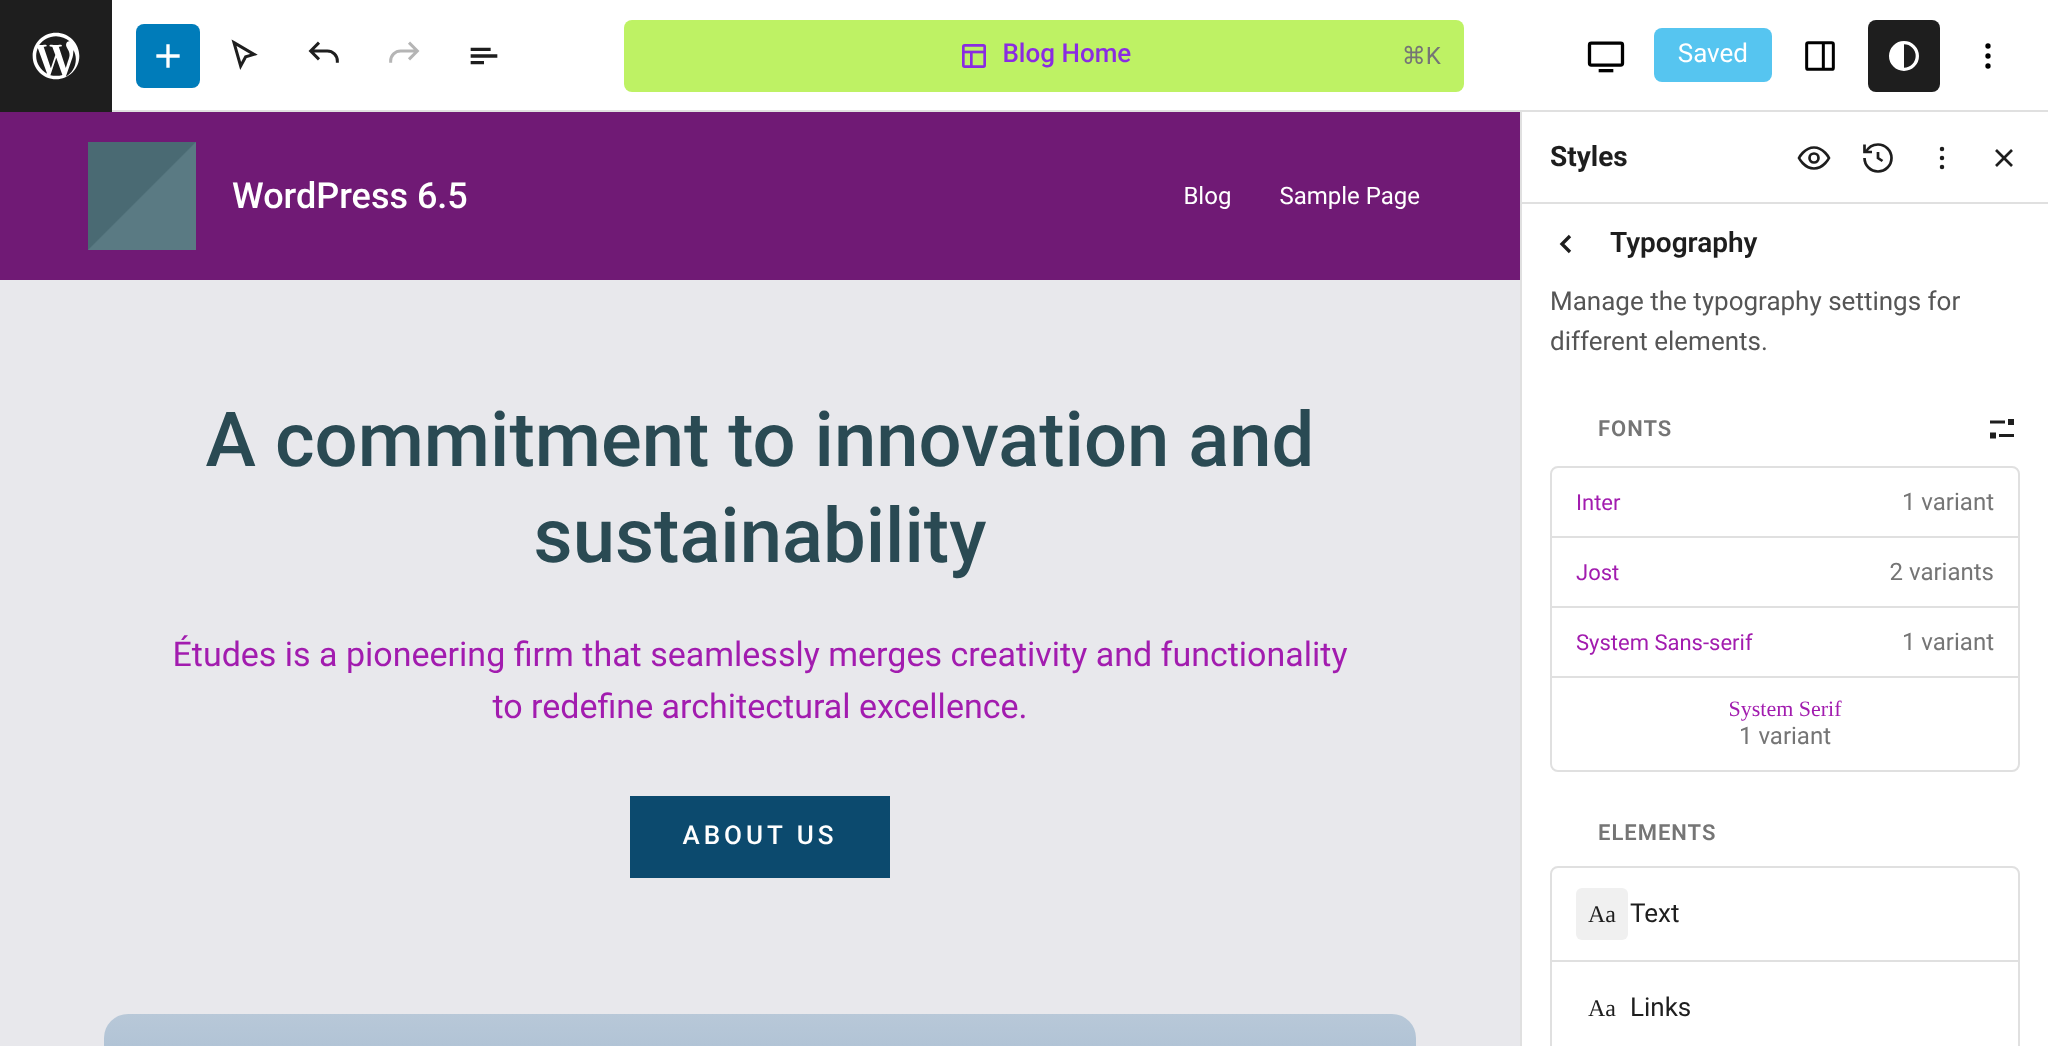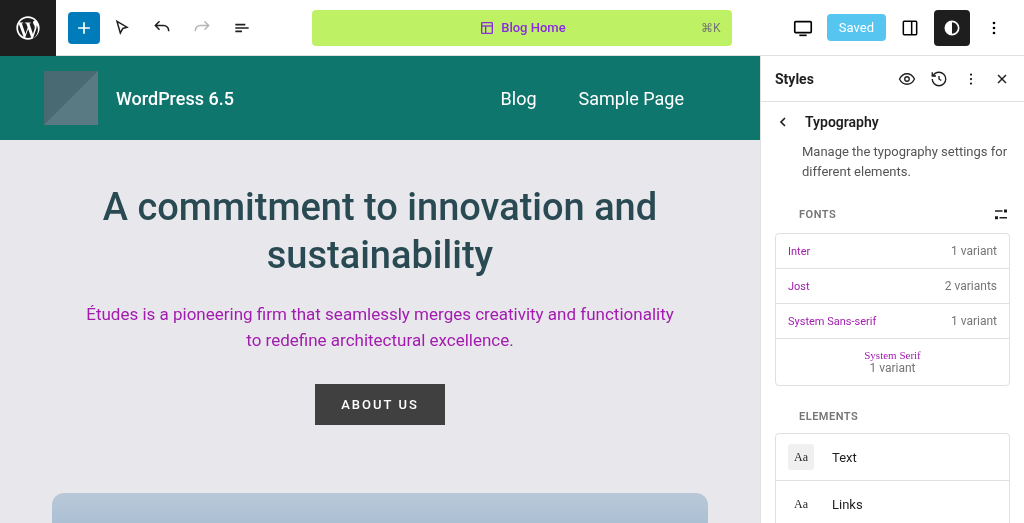--- a/index.html
+++ b/index.html
@@ -18,51 +18,51 @@
 .command-bar .template-label { color: #8a2be2; font-weight: 500; display: flex; align-items: center; gap: 6px; }
 .command-bar .shortcut { position: absolute; right: 12px; color: #757575; font-size: 12px; }
 
 .toolbar-right { display: flex; align-items: center; gap: 6px; padding: 0 12px; }
 .saved-btn { background: #56c5f0; color: #fff; padding: 6px 12px; border-radius: 4px; font-size: 13px; cursor: pointer; }
 .icon-btn { width: 36px; height: 36px; display: flex; align-items: center; justify-content: center; cursor: pointer; border-radius: 4px; }
 .icon-btn.active { background: #1e1e1e; color: #fff; }
 
 .main-area { display: flex; height: calc(523px - 56px); }
 .canvas { flex: 1; background: #e8e8ec; overflow: hidden; }
-.site-header { background: #0f766e; height: 84px; display: flex; align-items: center; justify-content: space-between; padding: 0 76px 0 44px; color: #fff; }
+.site-header { background: #701a75; height: 84px; display: flex; align-items: center; justify-content: space-between; padding: 0 50px 0 44px; color: #fff; }
 .site-brand { display: flex; align-items: center; gap: 18px; }
 .site-logo { width: 54px; height: 54px; background: linear-gradient(135deg, #4a6a73 49.5%, #5a7a83 50.5%); }
 .site-title { font-size: 18px; font-weight: 500; }
-.site-nav { display: flex; gap: 42px; font-size: 18px; }
-.hero { text-align: center; padding: 44px 80px 20px; color: #2a4a53; }
+.site-nav { display: flex; gap: 24px; font-size: 12px; }
+.hero { text-align: center; padding: 58px 80px 20px; color: #2a4a53; }
 .hero h1 { font-size: 38px; font-weight: 500; line-height: 1.25; margin-bottom: 22px; }
 .hero p { font-size: 17px; line-height: 1.55; margin-bottom: 30px; color: #a21caf; }
-.about-btn { display: inline-block; background: #404040; color: #fff; padding: 13px 26px; font-size: 13px; letter-spacing: 2px; font-weight: 500; cursor: pointer; }
+.about-btn { display: inline-block; background: #0c4a6e; color: #fff; padding: 13px 26px; font-size: 13px; letter-spacing: 2px; font-weight: 500; cursor: pointer; }
 .hero-image { margin: 48px 52px 0; height: 60px; background: linear-gradient(180deg, #b8c8d8 0%, #a0b8d0 100%); border-radius: 12px 12px 0 0; }
 
 .sidebar { width: 264px; border-left: 1px solid #e0e0e0; background: #fff; overflow-y: auto; font-size: 13px; color: #1e1e1e; }
 .sidebar-header { height: 46px; display: flex; align-items: center; justify-content: space-between; padding: 0 14px; border-bottom: 1px solid #e0e0e0; }
 .sidebar-header .title { font-weight: 700; font-size: 14px; }
 .sidebar-header .icons { display: flex; gap: 14px; align-items: center; color: #1e1e1e; }
 .sidebar-header .icons span { cursor: pointer; }
 .panel-nav { display: flex; align-items: flex-end; gap: 14px; padding: 12px 14px; }
 .panel-nav .back { cursor: pointer; }
 .panel-nav .label { font-weight: 600; font-size: 14px; }
-.panel-desc { padding: 0 14px 16px; color: #555; line-height: 1.5; font-size: 13px; margin-left: 27px; }
+.panel-desc { padding: 0 14px 16px; color: #555; line-height: 1.5; font-size: 13px; }
 .section-head { display: flex; justify-content: space-between; align-items: center; padding: 8px 14px 10px; }
 .section-head .label { font-size: 11px; font-weight: 600; color: #757575; letter-spacing: 0.5px; text-transform: uppercase; margin-left: 24px; }
 .section-head .settings-icon { cursor: pointer; }
 .font-list { margin: 0 14px; border: 1px solid #e0e0e0; border-radius: 4px; }
 .font-item { display: flex; justify-content: space-between; align-items: center; padding: 10px 12px; border-bottom: 1px solid #e0e0e0; cursor: pointer; }
 .font-item:last-child { border-bottom: none; flex-direction: column; }
 .font-item .name { font-size: 11px; color: #a21caf; }
 .font-item .variants { font-size: 12px; color: #757575; }
 .font-item.serif .name { font-family: Georgia, serif; }
 .element-list { margin: 0 14px; border: 1px solid #e0e0e0; border-radius: 4px; }
-.element-item { display: flex; align-items: center; gap: 18px; padding: 10px 12px; border-bottom: 1px solid #e0e0e0; cursor: pointer; }
+.element-item { display: flex; align-items: center; gap: 1px; padding: 10px 12px; border-bottom: 1px solid #e0e0e0; cursor: pointer; }
 .element-item:last-child { border-bottom: none; }
 .element-icon { width: 26px; height: 26px; background: #f0f0f0; border-radius: 3px; display: flex; align-items: center; justify-content: center; font-size: 12px; font-family: Georgia, serif; }
 .element-icon.plain { background: transparent; }
 svg { display: block; }
 </style>
 </head>
 <body>
 
 <div class="top-toolbar">
   <div class="wp-logo">

